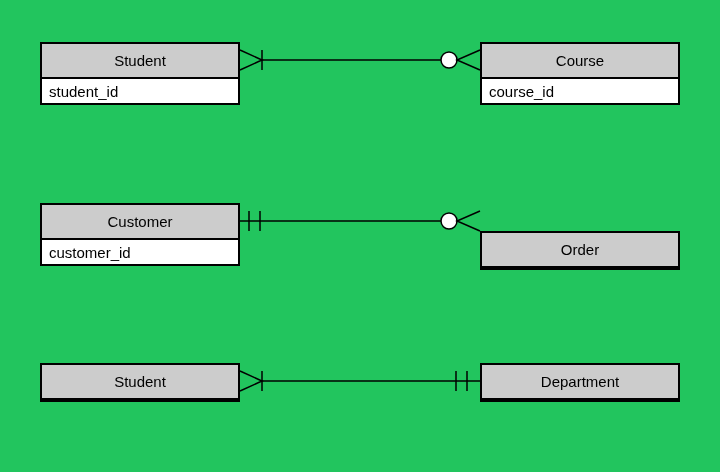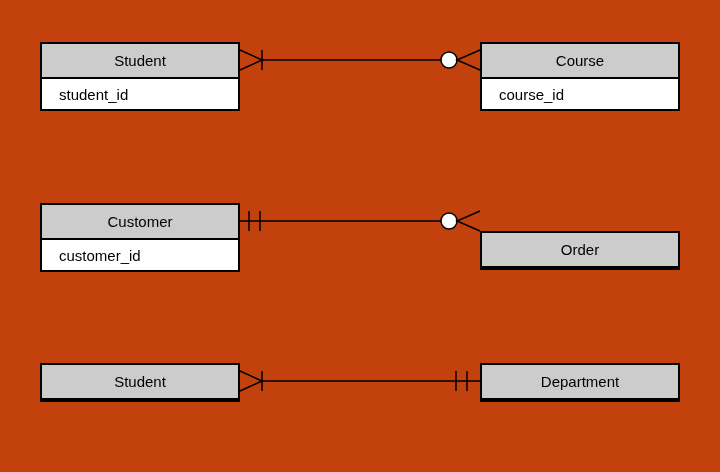--- a/index.html
+++ b/index.html
@@ -5,21 +5,21 @@
   html, body {
     margin: 0;
     padding: 0;
     background: #ffffff;
     font-family: "Liberation Sans", sans-serif;
   }
   .canvas {
     position: relative;
     width: 720px;
     height: 472px;
-    background: #c2410c;
+    background: #22c55e;
     overflow: hidden;
   }
   .edges {
     position: absolute;
     top: 0;
     left: 0;
   }
   .entity {
     position: absolute;
     width: 200px;
@@ -32,24 +32,24 @@
   .entity-header {
     height: 33px;
     background: #cccccc;
     border-bottom: 2px solid #000000;
     display: flex;
     align-items: center;
     justify-content: center;
     white-space: nowrap;
   }
   .entity-attr {
-    height: 30px;
+    height: 24px;
     display: flex;
     align-items: center;
-    padding-left: 17px;
+    padding-left: 7px;
     background: #ffffff;
     white-space: nowrap;
   }
   
   #entity-student    { left: 40px;  top: 42px;  }
   #entity-course     { left: 480px; top: 42px;  }
   #entity-customer   { left: 40px;  top: 203px; }
   #entity-order      { left: 480px; top: 203px; margin-top: 28px; }
   #entity-employee   { left: 40px;  top: 363px; }
   #entity-department { left: 480px; top: 363px; text-align: right; }

